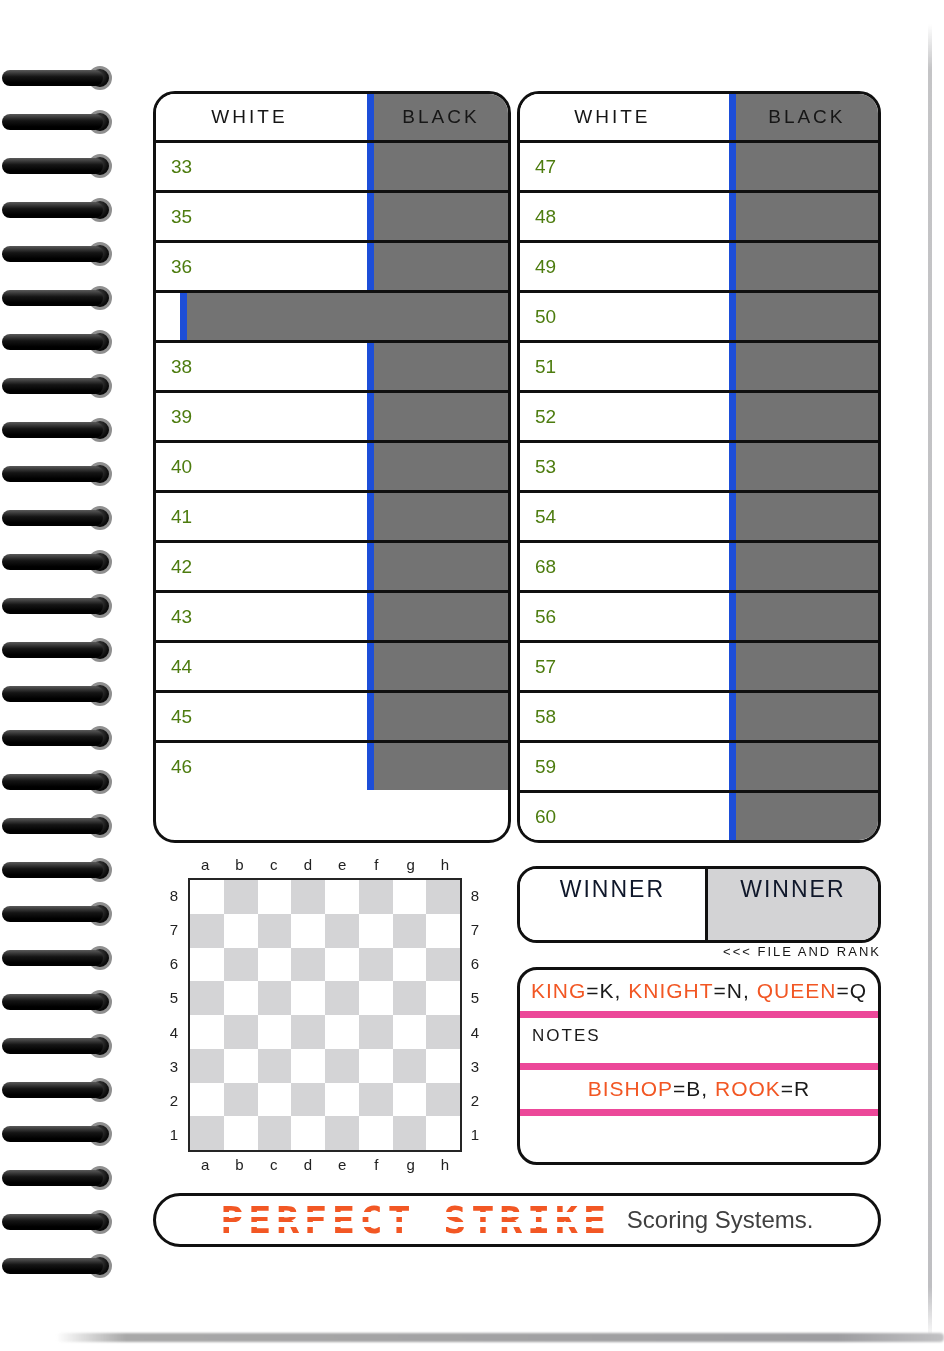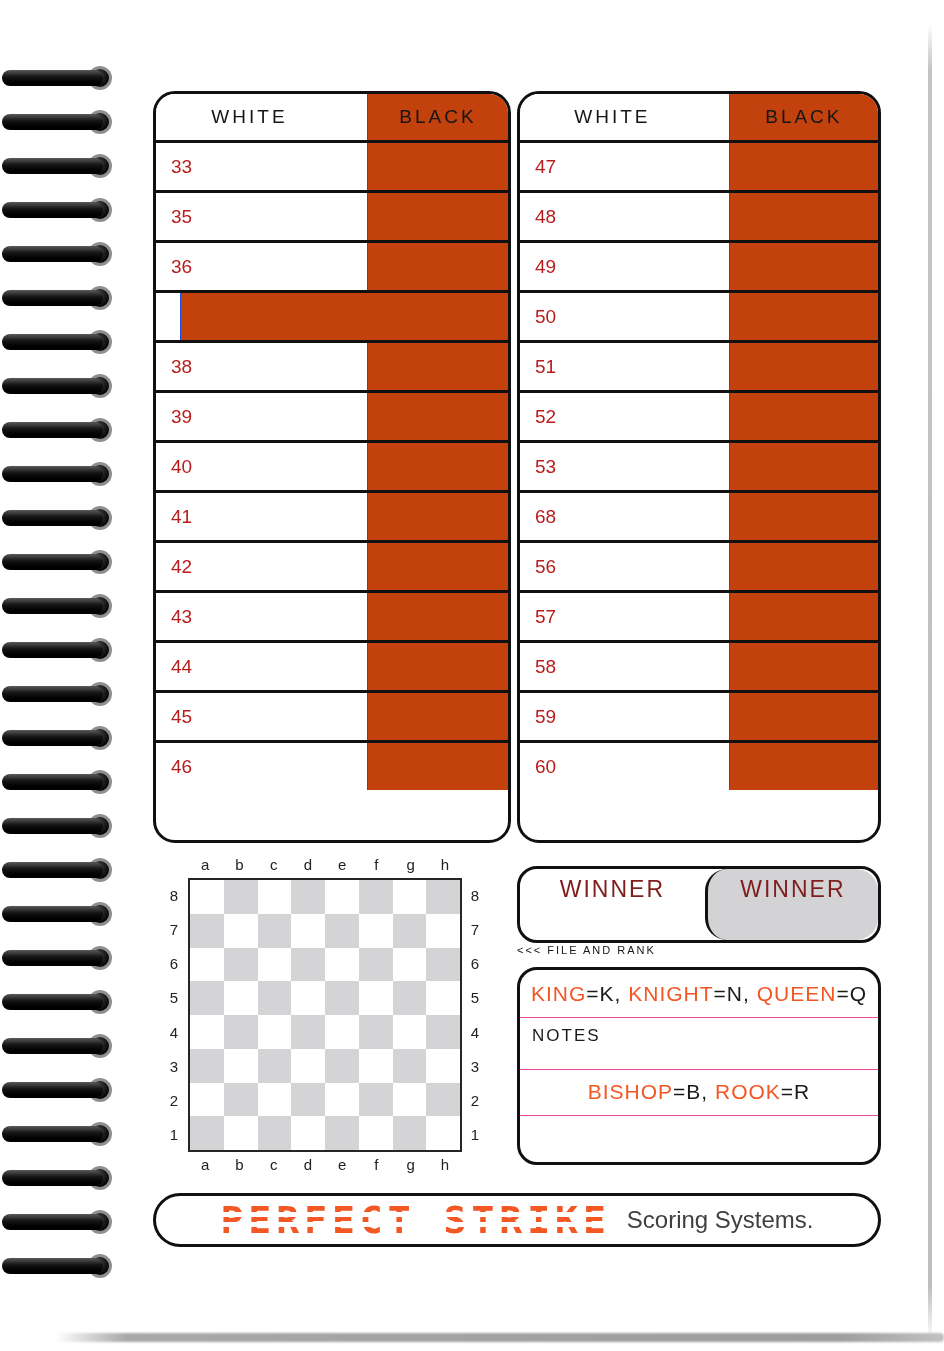--- a/index.html
+++ b/index.html
@@ -14,51 +14,51 @@
   .coil-wire{position:absolute;left:2px;top:7px;width:101px;height:16px;border-radius:9px;
              background:linear-gradient(180deg,#5a5a5a 0%,#151515 42%,#000 80%);}
 
   
   .score-table{position:absolute;top:91px;height:752px;box-sizing:border-box;
                border:3px solid #101010;border-radius:22px;overflow:hidden;background:#fff;}
   .score-table .t-row{display:flex;height:47px;border-bottom:3px solid #101010;}
   .score-table .t-row:last-child{border-bottom:none;}
   .score-table .t-row.t-head{height:46px;}
   .cell-w{box-sizing:border-box;display:flex;align-items:center;background:#ffffff;}
-  .cell-b{box-sizing:border-box;flex:1;border-left:1px solid #1d4ed8;background:#c2410c;margin-left:24px;}
+  .cell-b{box-sizing:border-box;flex:1;border-left:7px solid #1d4ed8;background:#737373;margin-left:24px;}
   .t-head .cell-w,.t-head .cell-b{justify-content:center;align-items:center;display:flex;
         font-size:19px;letter-spacing:3px;color:#161616;}
-  .move-num{padding-left:15px;font-size:19px;color:#b91c1c;}
+  .move-num{padding-left:15px;font-size:19px;color:#4d7c0f;}
 
   
   .board-wrap{position:absolute;left:153px;top:853px;width:340px;height:330px;}
   .files-row{position:absolute;left:35px;width:274px;height:20px;display:grid;
              grid-template-columns:repeat(8,1fr);}
   .files-row span{text-align:center;font-size:15px;color:#222;}
   .board-grid{position:absolute;left:35px;top:25px;width:274px;height:274px;box-sizing:border-box;
               border:2px solid #252525;display:grid;grid-template-columns:repeat(8,1fr);
               grid-template-rows:repeat(8,1fr);background:#fff;}
   .ranks-col{position:absolute;top:25px;width:18px;height:274px;display:grid;grid-template-rows:repeat(8,1fr);}
   .ranks-col span{display:flex;align-items:center;justify-content:center;font-size:15px;color:#222;}
 
   
   .winner-box{position:absolute;left:517px;top:866px;width:364px;height:77px;box-sizing:border-box;
               border:3px solid #101010;border-radius:20px;overflow:hidden;display:flex;background:#fff;}
   .winner-half{box-sizing:border-box;padding-top:7px;text-align:center;
-               font-size:23px;letter-spacing:2px;color:#7f1d1d;border-radius:22px;}
+               font-size:23px;letter-spacing:2px;color:#0f172a;}
   .winner-half.wh{width:51.6%;background:#ffffff;}
   .winner-half.bl{flex:1;background:#d3d3d5;border-left:3px solid #101010;}
 
-  .file-rank-note{position:absolute;left:517px;top:944px;width:364px;text-align:left;
-                  font-size:11px;letter-spacing:2px;color:#161616;}
+  .file-rank-note{position:absolute;left:517px;top:944px;width:364px;text-align:right;
+                  font-size:13px;letter-spacing:2px;color:#161616;}
 
   .key-box{position:absolute;left:517px;top:967px;width:364px;height:198px;box-sizing:border-box;
            border:3px solid #101010;border-radius:20px;overflow:hidden;background:#fff;
            display:flex;flex-direction:column;}
-  .key-row{box-sizing:border-box;border-bottom:1px solid #ec4899;display:flex;
+  .key-row{box-sizing:border-box;border-bottom:7px solid #ec4899;display:flex;
            align-items:center;justify-content:center;white-space:pre;
            font-size:21px;letter-spacing:1px;color:#1a1a1a;}
   .key-row.r1{height:50px;}
   .key-row.r2{height:47px;}
   .key-row.r3{height:53px;align-items:flex-start;justify-content:flex-start;
               padding:8px 0 0 12px;font-size:17px;letter-spacing:2px;}
   .key-row.r4{height:48px;border-bottom:none;}
   .key-orange{color:#f25724;}
   .key-black{color:#1a1a1a;}
 
@@ -325,20 +325,26 @@
         <div class="cell-b"></div>
       </div>
       <div class="t-row">
         <div class="cell-w" style="width: 51.6%;">
           <span class="move-num">53</span>
         </div>
         <div class="cell-b"></div>
       </div>
       <div class="t-row">
         <div class="cell-w" style="width: 51.6%;">
+          <span class="move-num">54</span>
+        </div>
+        <div class="cell-b"></div>
+      </div>
+      <div class="t-row">
+        <div class="cell-w" style="width: 51.6%;">
           <span class="move-num">68</span>
         </div>
         <div class="cell-b"></div>
       </div>
       <div class="t-row">
         <div class="cell-w" style="width: 51.6%;">
           <span class="move-num">56</span>
         </div>
         <div class="cell-b"></div>
       </div>

